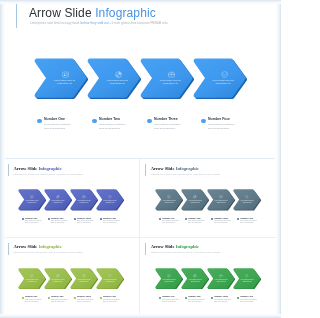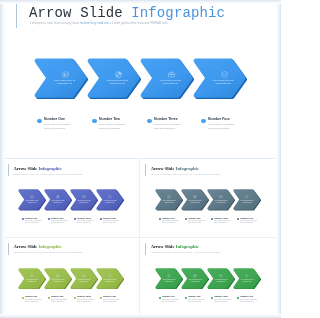--- a/index.html
+++ b/index.html
@@ -15,22 +15,22 @@
       background:linear-gradient(270deg,#d7e2ec 0%,#eef4f9 40%,#ffffff 100%);}
   .edge-t{left:0;top:0;width:281px;height:4px;
       background:linear-gradient(180deg,#dae5ee 0%,#f0f5fa 45%,#ffffff 100%);}
   .edge-b{left:0;bottom:0;width:281px;height:4px;
       background:linear-gradient(0deg,#dae5ee 0%,#f0f5fa 45%,#ffffff 100%);}
 
   
   .hero{position:absolute;left:2px;top:1px;width:273px;height:158px;background:#ffffff;
         border-bottom:1.4px solid #e2ecf6;box-sizing:border-box;}
   .hero-rule{position:absolute;left:13.5px;top:3px;width:1.2px;height:24px;background:#a8c5db;}
-  .hero-title{position:absolute;left:27px;top:7px;font-family:Liberation Mono, monospace;
-        font-size:14px;line-height:10px;font-weight:400;color:#2c3339;white-space:nowrap;letter-spacing:.12px;}
+  .hero-title{position:absolute;left:27px;top:7px;font-family:Liberation Sans, sans-serif;
+        font-size:12px;line-height:10px;font-weight:400;color:#2c3339;white-space:nowrap;letter-spacing:.12px;}
   .hero-title .hl{color:#4a93e0;}
   .hero-sub{position:absolute;left:28px;top:20px;font-size:3.1px;line-height:4px;
         color:#a7b2bd;white-space:nowrap;letter-spacing:.05px;}
   .hero-sub .b{color:#6fa8dd;}
 
   
   .arrows{position:absolute;left:0;top:0;width:281px;height:152px;}
   .arrow{position:absolute;top:57px;width:54px;height:41px;}
   .arrow svg{display:block;}
   .a-icon{position:absolute;left:11px;width:40px;top:12.5px;text-align:center;height:8px;opacity:.86;}

